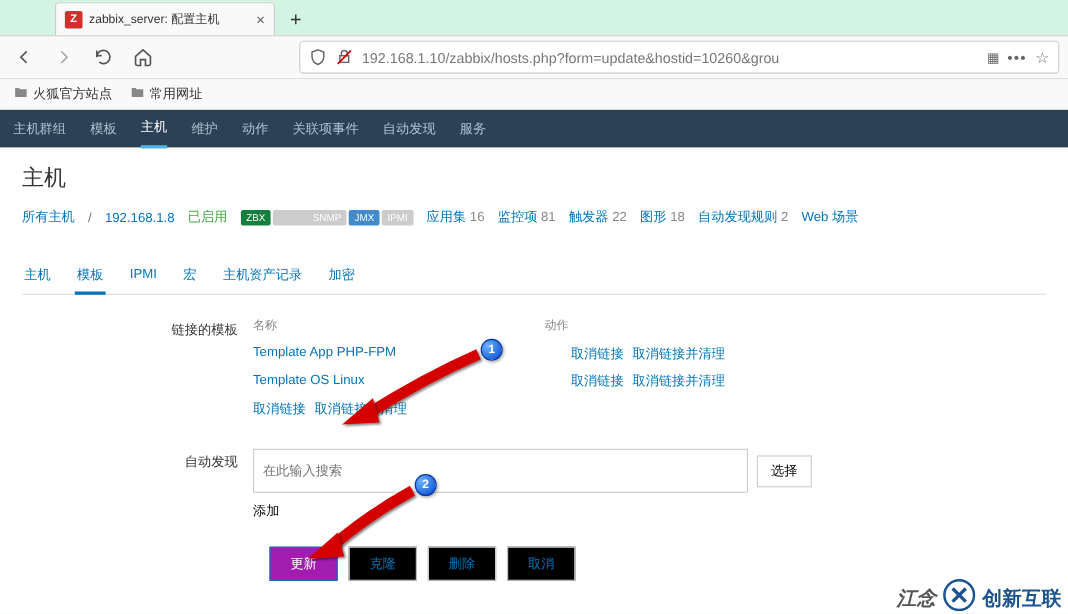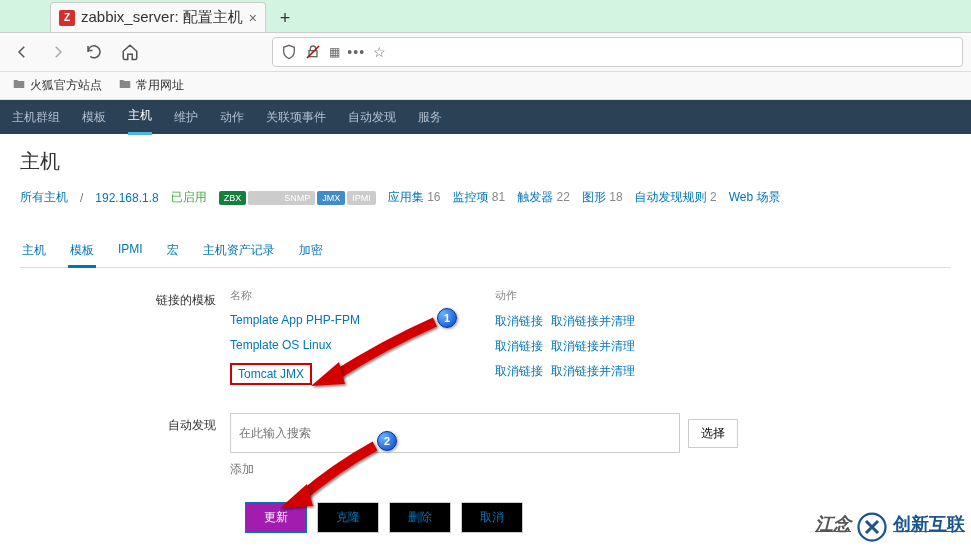--- a/index.html
+++ b/index.html
@@ -2,21 +2,21 @@
 <html><head>
 <meta charset="utf-8">
 <style>
 * { margin: 0; padding: 0; box-sizing: border-box; font-family: Arial, "Microsoft YaHei", sans-serif; }
 body { width: 971px; height: 558px; background: #d4f4e2; overflow: hidden; position: relative; }
 
 
 .browser-top { background: #d4f4e2; display: flex; align-items: flex-end; height: 32px; }
 .tab { background: #f9f9fa; border: 1px solid #ccc; border-bottom: none; border-radius: 4px 4px 0 0; margin-left: 50px; display: flex; align-items: center; padding: 4px 8px; gap: 6px; min-width: 200px; height: 30px; }
 .favicon { width: 16px; height: 16px; background: #d32f2f; color: white; display: flex; align-items: center; justify-content: center; font-size: 10px; font-weight: bold; border-radius: 2px; }
-.tab-title { font-size: 15px; color: #333; flex: 1; white-space: nowrap; overflow: hidden; text-overflow: ellipsis; }
+.tab-title { font-size: 11px; color: #333; flex: 1; white-space: nowrap; overflow: hidden; text-overflow: ellipsis; }
 .tab-close { font-size: 14px; color: #666; cursor: pointer; }
 .new-tab { width: 30px; height: 28px; display: flex; align-items: center; justify-content: center; font-size: 18px; color: #333; margin-left: 4px; cursor: pointer; }
 
 .toolbar { background: #f9f9fa; border-top: 1px solid #ccc; border-bottom: 1px solid #ddd; display: flex; align-items: center; padding: 6px 8px; gap: 8px; height: 40px; }
 .nav-btn { width: 28px; height: 28px; display: flex; align-items: center; justify-content: center; border-radius: 4px; cursor: pointer; }
 .nav-btn svg { width: 18px; height: 18px; }
 .nav-btn.disabled svg { stroke: #aaa; }
 .nav-btn svg { stroke: #555; fill: none; stroke-width: 2; }
 .address-bar { flex: 1; background: white; border: 1px solid #ccc; border-radius: 4px; height: 30px; display: flex; align-items: center; padding: 0 8px; gap: 8px; margin-left: 120px; }
 .shield-icon, .block-icon { width: 16px; height: 16px; color: #666; }
@@ -61,39 +61,39 @@
 .detail-tabs { display: flex; gap: 20px; border-bottom: 1px solid #ddd; font-size: 12px; margin-bottom: 20px; }
 .detail-tab { color: #0275b8; padding: 6px 2px; cursor: pointer; }
 .detail-tab.active { border-bottom: 3px solid #0275b8; margin-bottom: -1px; }
 
 .form-row { display: flex; margin-bottom: 24px; }
 .form-label { width: 210px; text-align: right; padding-right: 14px; font-size: 12px; color: #333; padding-top: 4px; }
 .form-content { flex: 1; }
 
 .tpl-table-header { display: flex; font-size: 11px; color: #888; margin-bottom: 6px; }
 .tpl-name-col { width: 265px; }
-.tpl-row { display: flex; font-size: 12px; padding: 4px 0; }
+.tpl-row { display: flex; font-size: 12px; padding: 4px 0; gap: 24px; }
 .tpl-link { color: #0275b8; cursor: pointer; }
 .tpl-highlight { border: 2px solid #d40000; padding: 2px 6px; display: inline-block; }
 .tpl-actions { display: flex; gap: 8px; }
 
 .search-row { display: flex; gap: 8px; align-items: center; }
 .search-input { width: 450px; height: 40px; border: 1px solid #ccc; padding: 0 8px; font-size: 12px; }
 .select-btn { border: 1px solid #ccc; background: white; padding: 5px 12px; font-size: 12px; cursor: pointer; }
-.add-link { color: #737373; font-size: 12px; cursor: pointer; margin-top: 8px; display: inline-block; }
+.add-link { color: #000000; font-size: 12px; cursor: pointer; margin-top: 8px; display: inline-block; }
 
 .action-buttons { margin-left: 225px; display: flex; gap: 10px; margin-top: 24px; }
 .btn { border: 1px solid #ccc; padding: 6px 18px; font-size: 12px; cursor: pointer; background: #000000; color: #0275b8; }
 .btn-primary { background: #a21caf; border-color: #0275b8; color: white; }
 
 
 .callout { position: absolute; width: 20px; height: 20px; border-radius: 50%; background: radial-gradient(circle at 30% 30%, #6bb3ff, #0044cc); border: 1px solid #003399; color: white; font-size: 11px; font-weight: bold; display: flex; align-items: center; justify-content: center; box-shadow: 1px 1px 3px rgba(0,0,0,0.4); }
 .arrow-svg { position: absolute; pointer-events: none; }
 
-.watermark { position: absolute; right: 6px; bottom: 16px; display: flex; align-items: flex-start; gap: 6px; font-style: italic; font-size: 18px; color: #555; font-weight: bold; z-index: 50; text-decoration: underline; }
+.watermark { position: absolute; right: 6px; bottom: 2px; display: flex; align-items: flex-end; gap: 6px; font-style: italic; font-size: 18px; color: #555; font-weight: bold; z-index: 50; }
 .wm-logo { width: 30px; height: 30px; }
 </style>
 </head>
 <body>
 
 <div class="browser-top">
   <div class="tab">
     <div class="favicon">Z</div>
     <div class="tab-title">zabbix_server: 配置主机</div>
     <div class="tab-close">×</div>
@@ -124,20 +124,21 @@
     </div>
   <div class="address-bar">
     <svg class="shield-icon" viewBox="0 0 24 24">
         <path fill="none" stroke="#666" stroke-width="2" d="M12 2l8 3v6c0 5-3 9-8 11-5-2-8-6-8-11V5z"></path>
       </svg>
     <svg class="block-icon" viewBox="0 0 24 24">
         <rect x="6" y="10" width="12" height="9" fill="none" stroke="#666" stroke-width="2"></rect>
         <path d="M8 10V7a4 4 0 0 1 8 0v3" fill="none" stroke="#666" stroke-width="2"></path>
         <line x1="3" y1="21" x2="21" y2="3" stroke="#d40000" stroke-width="2.5"></line>
       </svg>
+    <span class="url-text">192.168.1.10/zabbix/hosts.php?form=update&amp;hostid=10260&amp;grou</span>
     <span class="grid-icon">▦</span>
     <span class="more-icon">•••</span>
     <span class="star-icon">☆</span>
   </div>
 </div>
 
 <div class="bookmark-bar">
   <div class="bookmark-item">
     <span class="folder-icon"><svg viewBox="0 0 24 24">
           <path d="M3 5h6l2 2h10v12H3z"></path>
@@ -211,21 +212,20 @@
           </div>
         </div>
         <div class="tpl-row">
           <div class="tpl-name-col"><span class="tpl-link">Template OS Linux</span></div>
           <div class="tpl-actions">
             <span class="tpl-link">取消链接</span>
             <span class="tpl-link">取消链接并清理</span>
           </div>
         </div>
         <div class="tpl-row">
-          <div class="tpl-name-col"><span class="tpl-highlight"><span class="tpl-link">Tomcat JMX</span></span></div>
           <div class="tpl-actions">
             <span class="tpl-link">取消链接</span>
             <span class="tpl-link">取消链接并清理</span>
           </div>
         </div>
       </div>
     </div>
 
     <div class="form-row">
       <div class="form-label">自动发现</div>

